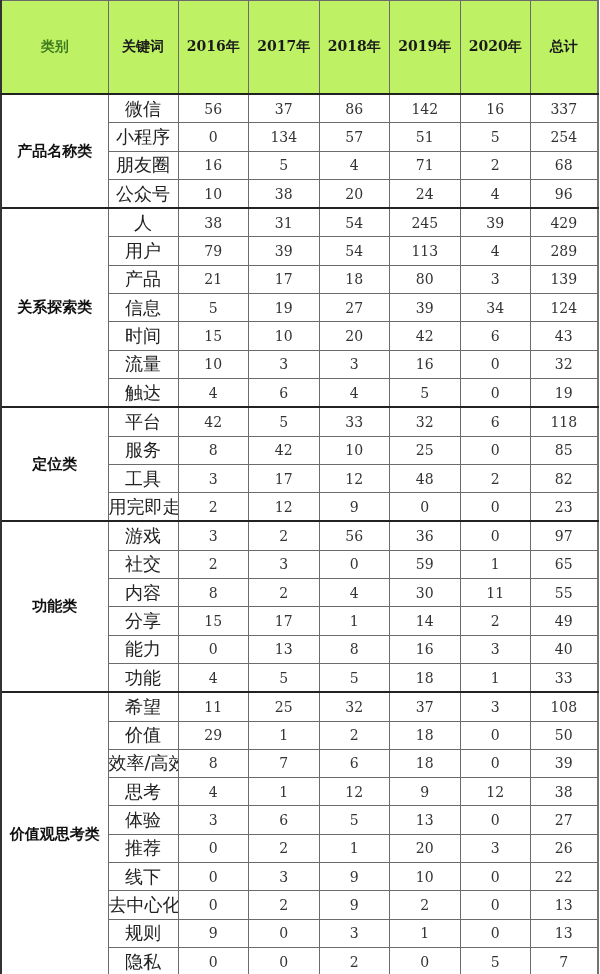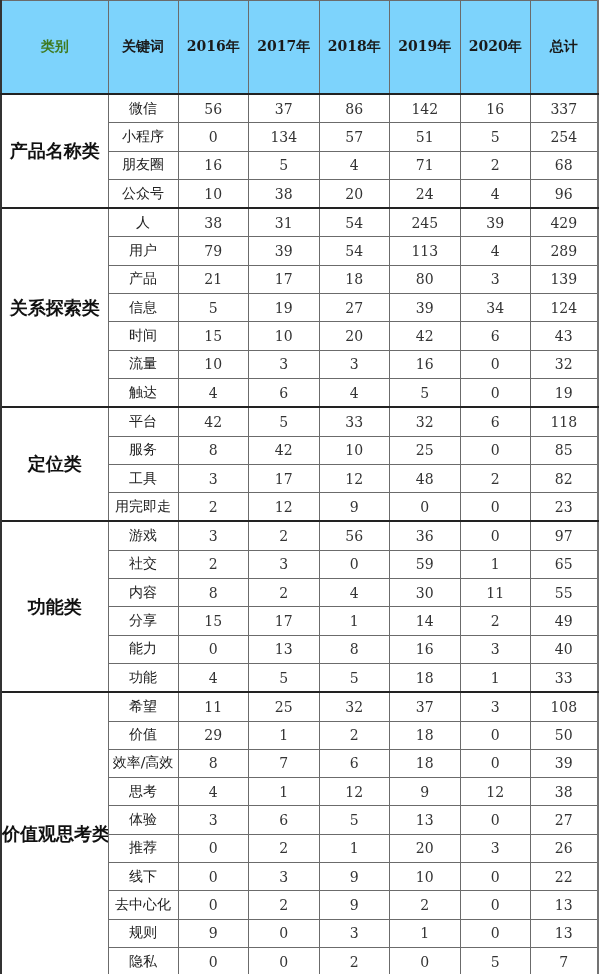--- a/index.html
+++ b/index.html
@@ -19,42 +19,42 @@
     .tbl col.c-tot { width: 67px; }
     .tbl th, .tbl td {
       border: 1px solid #6b6b6b;
       text-align: center;
       vertical-align: middle;
       padding: 0;
       overflow: hidden;
       white-space: nowrap;
     }
     .tbl thead th {
-      background: #7dd3fc;
+      background: #bef264;
       height: 92px;
       font-weight: bold;
       font-size: 14px;
       color: #1a1a1a;
       border-bottom: 2px solid #222;
       font-family: "DejaVu Sans", "Liberation Sans", sans-serif;
     }
     .tbl thead th.cat-head { color: #3f7a1f; font-weight: bold; }
     .tbl thead th.yr-head { font-family: "DejaVu Serif", "Liberation Serif", serif; }
     .tbl tbody td { height: 27.3px; }
     .tbl td.cat-cell {
       font-weight: bold;
-      font-size: 18px;
+      font-size: 15px;
       font-family: "DejaVu Sans", "Liberation Sans", sans-serif;
       color: #111;
       border-left: 2px solid #333;
       margin-left: 40px;
     }
     .tbl td.kw-cell {
       font-family: "DejaVu Sans", "Liberation Sans", sans-serif;
-      font-size: 14px;
+      font-size: 18px;
       color: #222;
     }
     .tbl td.num { font-size: 14px; color: #333; }
     .tbl tbody.grp { border-bottom: 2px solid #222; }
     .tbl tbody.grp tr:last-child td { border-bottom: 2px solid #222; }
     .tbl th:last-child, .tbl td:last-child { border-right: 2px solid #737373; }
     .tbl th:first-child { border-left: 2px solid #333; }
   </style>
 </head>
 <body>

